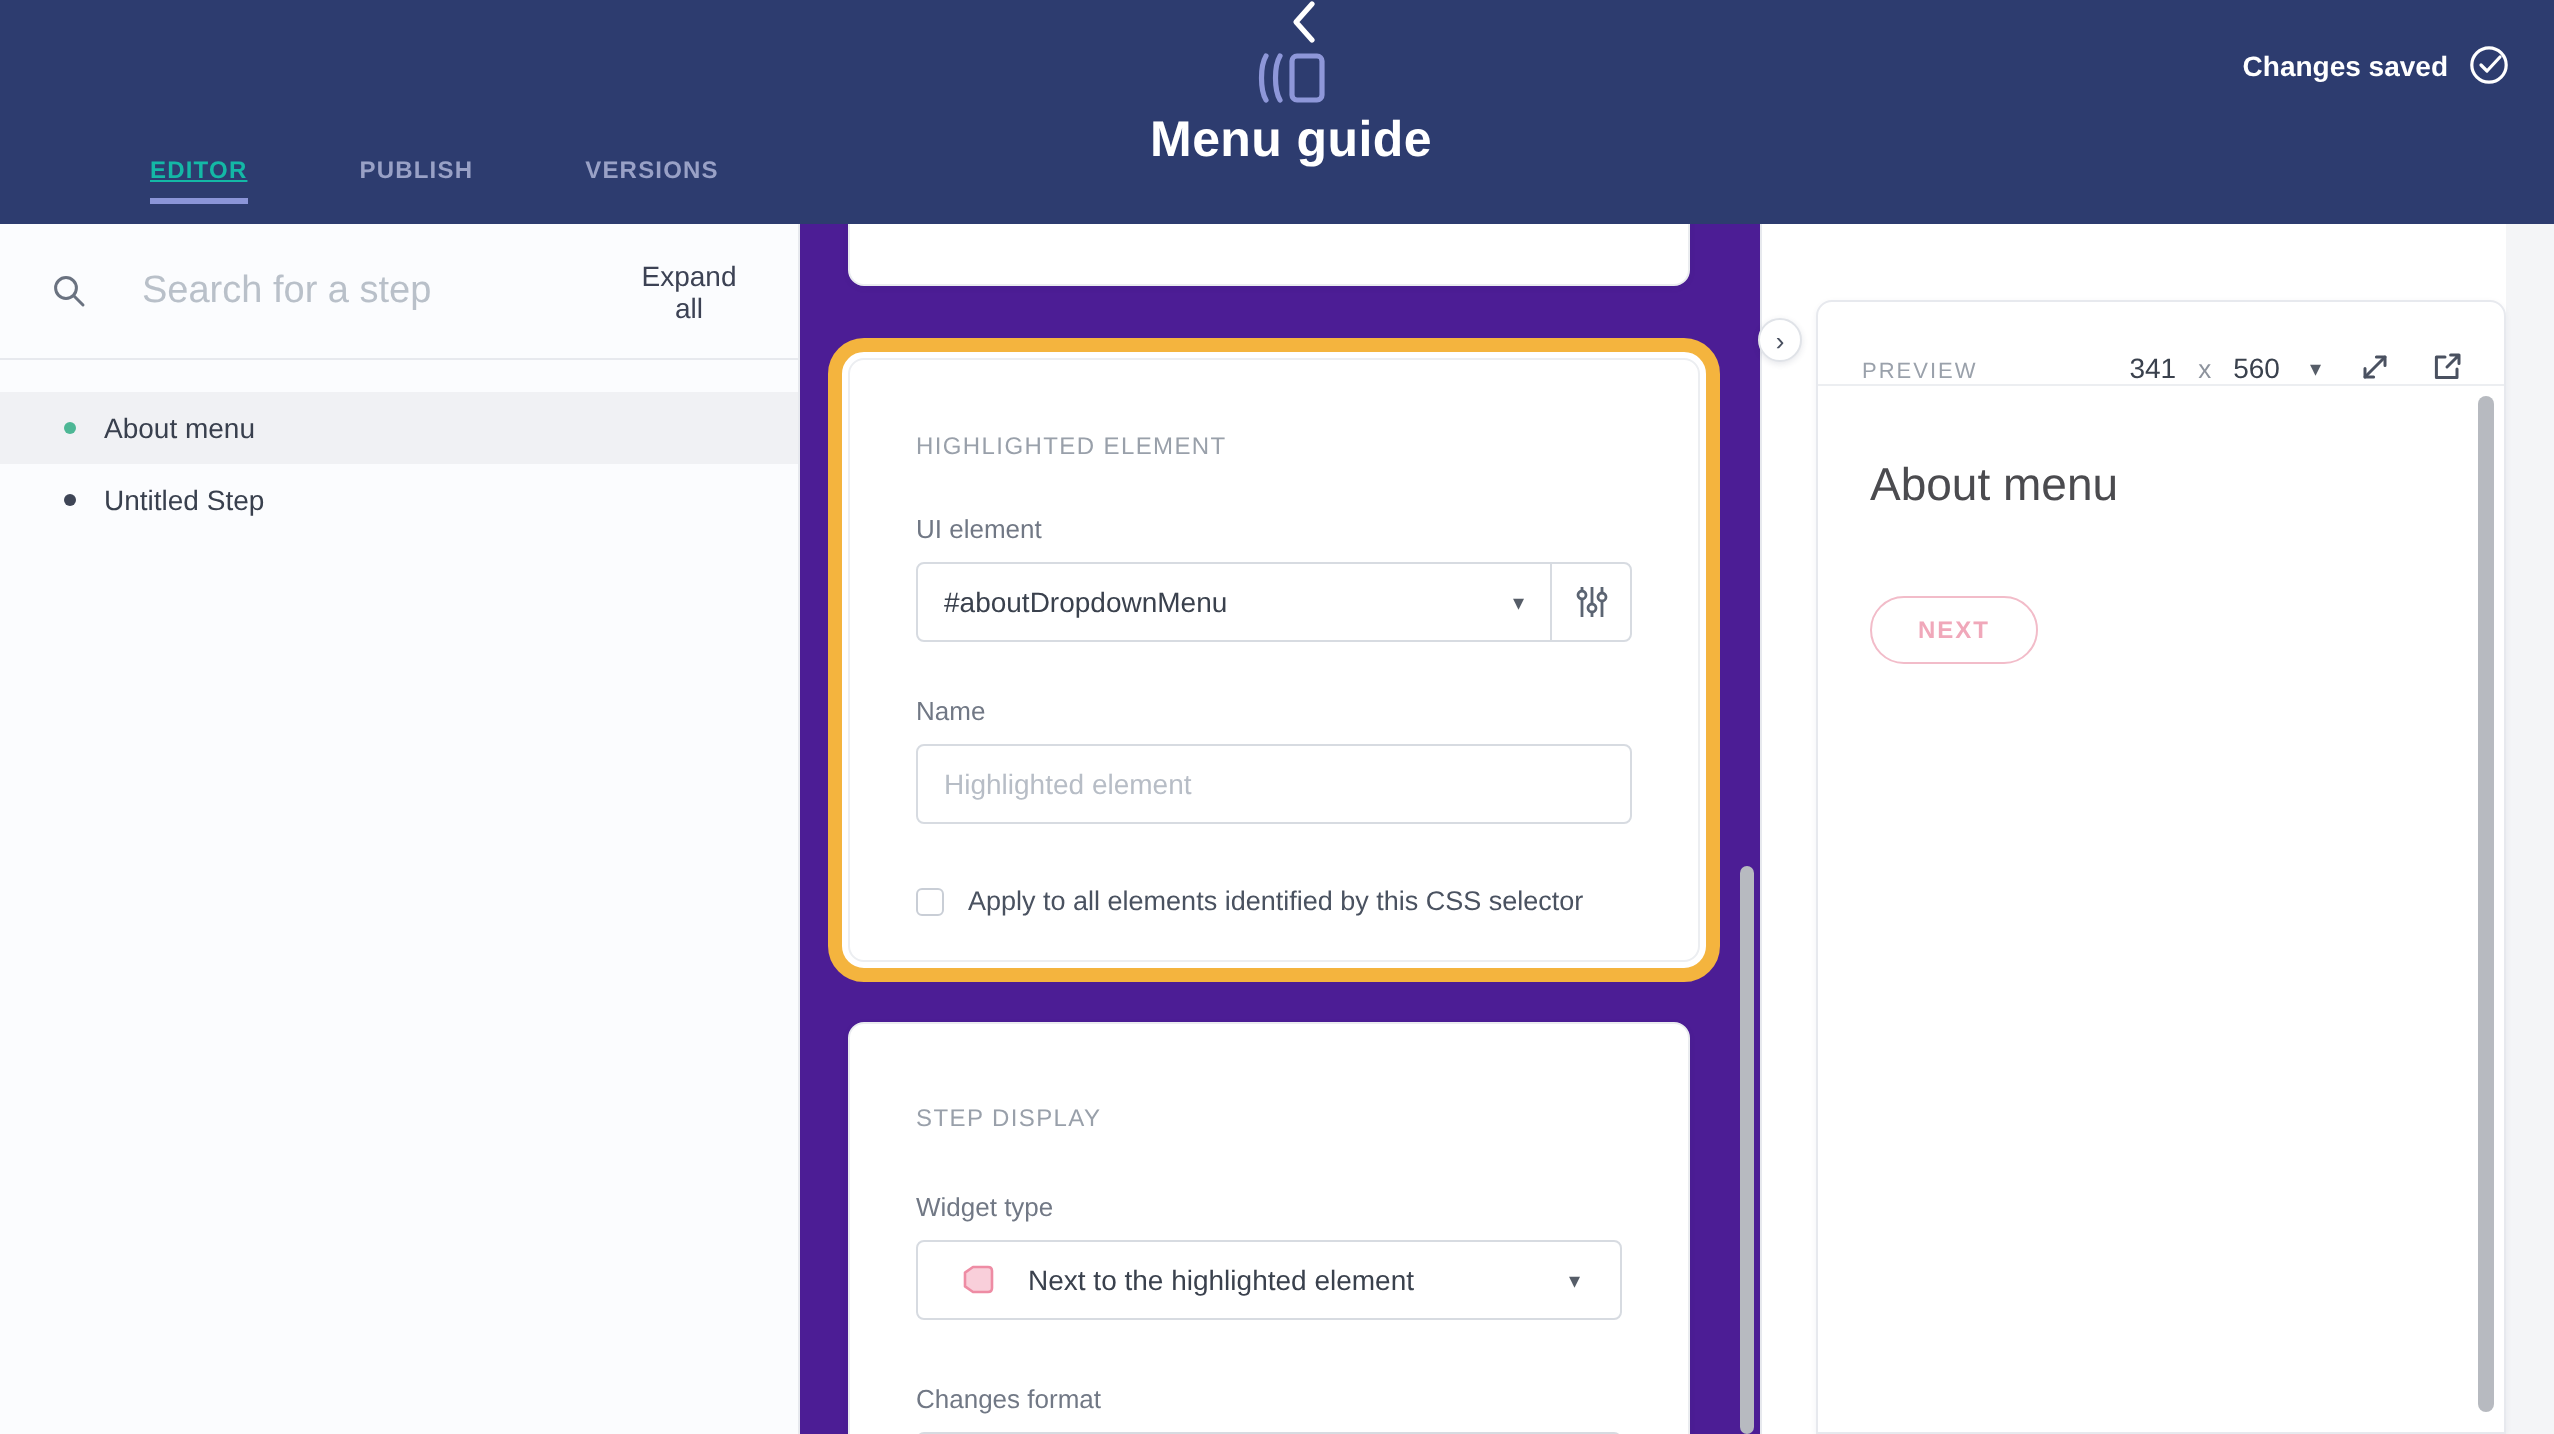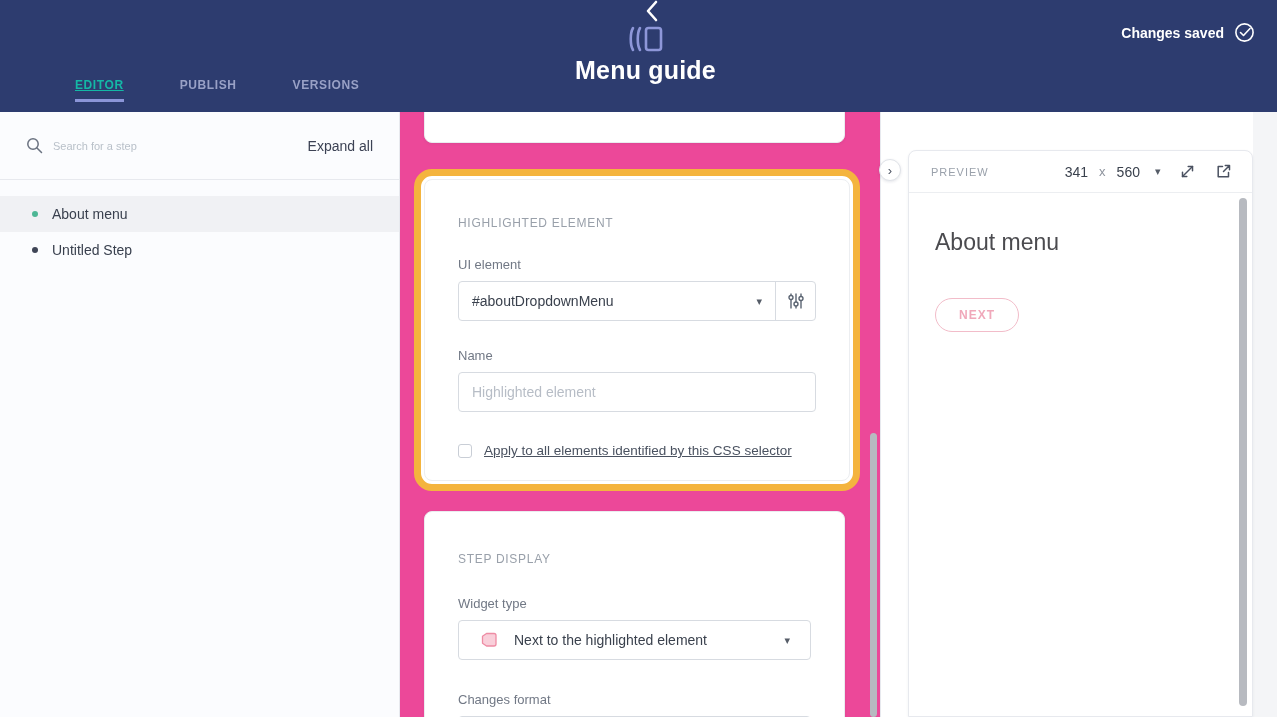--- a/index.html
+++ b/index.html
@@ -22,58 +22,58 @@
   .circle-btn { width:36px; height:36px; border-radius:50%; border:1px solid rgba(255,255,255,.45); background:transparent; display:flex; align-items:center; justify-content:center; cursor:pointer; color:#eef0f8; font-family:inherit; }
   .lang-btn { font-size:12px; font-weight:700; color:#eef0f8; }
   .build-btn { height:37px; padding:0 30px; border-radius:19px; border:1px solid rgba(255,255,255,.55); background:transparent; color:#fff; font-size:12px; font-weight:700; letter-spacing:.6px; cursor:pointer; font-family:inherit; }
   .publish-btn { height:37px; width:213px; border-radius:19px; border:none; background:#f9486e; color:#fff; display:flex; align-items:center; cursor:pointer; padding:0; overflow:hidden; font-family:inherit; }
   .publish-label { flex:1; font-size:12px; font-weight:700; letter-spacing:.6px; text-align:center; }
   .publish-caret { width:44px; height:23px; border-left:1px solid rgba(255,255,255,.4); display:flex; align-items:center; justify-content:center; font-size:11px; color:#fff; }
 
   
   .sidebar { position:absolute; left:0; top:112px; width:400px; height:605px; background:#fbfcfe; border-right:1px solid #e7e9ee; }
   .search-row { height:68px; display:flex; align-items:center; padding:0 26px; border-bottom:1px solid #e7e9ee; }
-  .search-input { flex:1; margin-left:10px; border:none; background:transparent; outline:none; font-size:11px; color:#3a414d; font-family:inherit; }
+  .search-input { flex:1; margin-left:28px; border:none; background:transparent; outline:none; font-size:19px; color:#3a414d; font-family:inherit; }
   .search-input::placeholder { color:#b9c0c9; }
   .expand-all { background:none; border:none; font-size:14px; color:#3c4254; cursor:pointer; font-family:inherit; }
   .step-list { margin-top:16px; }
   .step-item { height:36px; display:flex; align-items:center; padding-left:32px; cursor:pointer; }
   .step-item.selected { background:#f0f1f4; }
   .step-dot { width:6px; height:6px; border-radius:50%; flex:none; }
   .step-label { margin-left:14px; font-size:14px; color:#39404e; }
 
   
-  .main { position:absolute; left:400px; top:112px; width:481px; height:605px; background:#ec4899; border-right:1px solid #e7e9ee; overflow:hidden; }
+  .main { position:absolute; left:400px; top:112px; width:481px; height:605px; background:#4c1d95; border-right:1px solid #e7e9ee; overflow:hidden; }
   .card { background:#fff; border:1px solid #eaecef; border-radius:8px; box-shadow:0 1px 3px rgba(40,50,80,.07); }
   .top-partial-card { position:absolute; left:24px; top:-14px; width:421px; height:45px; }
   .hl-ring { position:absolute; left:14px; top:57px; width:446px; height:322px; border:7px solid #f4b43e; border-radius:18px; background:#fff; }
   .hl-card { margin:3px; height:calc(100% - 6px); border:1px solid #eceef1; border-radius:8px; padding:36px 33px 0 33px; }
   .section-label { font-size:12px; color:#99a0aa; letter-spacing:.7px; }
   .field-label { font-size:13px; color:#717885; margin:27px 0 9px; }
   .combo { display:flex; height:40px; border:1px solid #d7dbe1; border-radius:4px; background:#fff; }
   .combo-select { flex:1; display:flex; align-items:center; padding:0 13px; cursor:pointer; }
   .combo-value { flex:1; font-size:14px; color:#3a414d; }
   .caret { font-size:11px; color:#565d68; }
   .combo-tool { width:40px; border:none; border-left:1px solid #d7dbe1; background:none; display:flex; align-items:center; justify-content:center; cursor:pointer; }
   .text-input { width:100%; height:40px; border:1px solid #d7dbe1; border-radius:4px; padding:0 13px; font-size:14px; color:#3a414d; outline:none; font-family:inherit; }
   .text-input::placeholder { color:#b7bdc6; }
   .check-row { margin-top:31px; display:flex; align-items:center; }
   .checkbox { width:14px; height:14px; border:1px solid #c9ced6; border-radius:3px; background:#fff; cursor:pointer; flex:none; }
-  .check-label { margin-left:12px; font-size:13.5px; color:#4a5260;text-decoration:underline; }
+  .check-label { margin-left:12px; font-size:13.5px; color:#4a5260; }
   .step-card { position:absolute; left:24px; top:399px; width:421px; height:400px; padding:40px 33px 0 33px; }
   .dd { display:flex; align-items:center; height:40px; border:1px solid #d7dbe1; border-radius:4px; padding:0 20px; cursor:pointer; background:#fff; }
   .dd-text { flex:1; margin-left:15px; font-size:14px; color:#3a414d; }
   .main-scrollbar { position:absolute; right:3px; top:321px; width:7px; height:284px; background:#b7bac0; border-radius:4px; }
 
   
   .right-region { position:absolute; left:881px; top:112px; width:396px; height:605px; background:#fff; }
   .right-strip { position:absolute; left:372px; top:0; width:24px; height:100%; background:#f4f5f7; }
   .collapse-btn { position:absolute; left:-2px; top:47px; width:22px; height:22px; border-radius:50%; background:#fff; border:1px solid #e0e3e8; box-shadow:0 1px 3px rgba(40,50,80,.12); color:#4a5160; font-size:13px; line-height:1; display:flex; align-items:center; justify-content:center; cursor:pointer; z-index:3; font-family:inherit; }
   .preview-card { position:absolute; left:27px; top:38px; width:345px; height:567px; background:#fff; border:1px solid #e7e9ee; border-radius:8px 8px 0 0; box-shadow:0 1px 3px rgba(40,50,80,.06); }
-  .preview-header { height:42px; display:flex; align-items:center; padding:0 20px 0 22px; border-bottom:1px solid #eceef1; }
+  .preview-header { height:42px; display:flex; align-items:flex-end; padding:0 20px 0 22px; border-bottom:1px solid #eceef1; }
   .preview-title { font-size:11px; color:#9aa1ab; letter-spacing:1px; }
   .size-select { display:flex; align-items:center; margin-left:76px; cursor:pointer; background:none; border:none; font-family:inherit; }
   .size-num { font-size:14px; color:#3a414d; }
   .size-x { font-size:13px; color:#8d939d; margin:0 11px; }
   .size-caret { margin-left:15px; }
   .preview-icons { margin-left:auto; display:flex; align-items:center; gap:19px; }
   .icon-btn { background:none; border:none; cursor:pointer; display:flex; align-items:center; justify-content:center; padding:0; }
   .preview-step-title { margin:36px 0 0 26px; font-size:23px; color:#4b4b4f; }
   .next-btn { margin:42px 0 0 26px; padding:9px 23px; background:#fff; border:1px solid #f2bcc9; border-radius:17px; color:#f0a8ba; font-size:12px; font-weight:700; letter-spacing:1px; cursor:pointer; font-family:inherit; }
   .preview-scrollbar { position:absolute; right:5px; top:47px; width:8px; height:508px; background:#b7bac0; border-radius:4px; }

